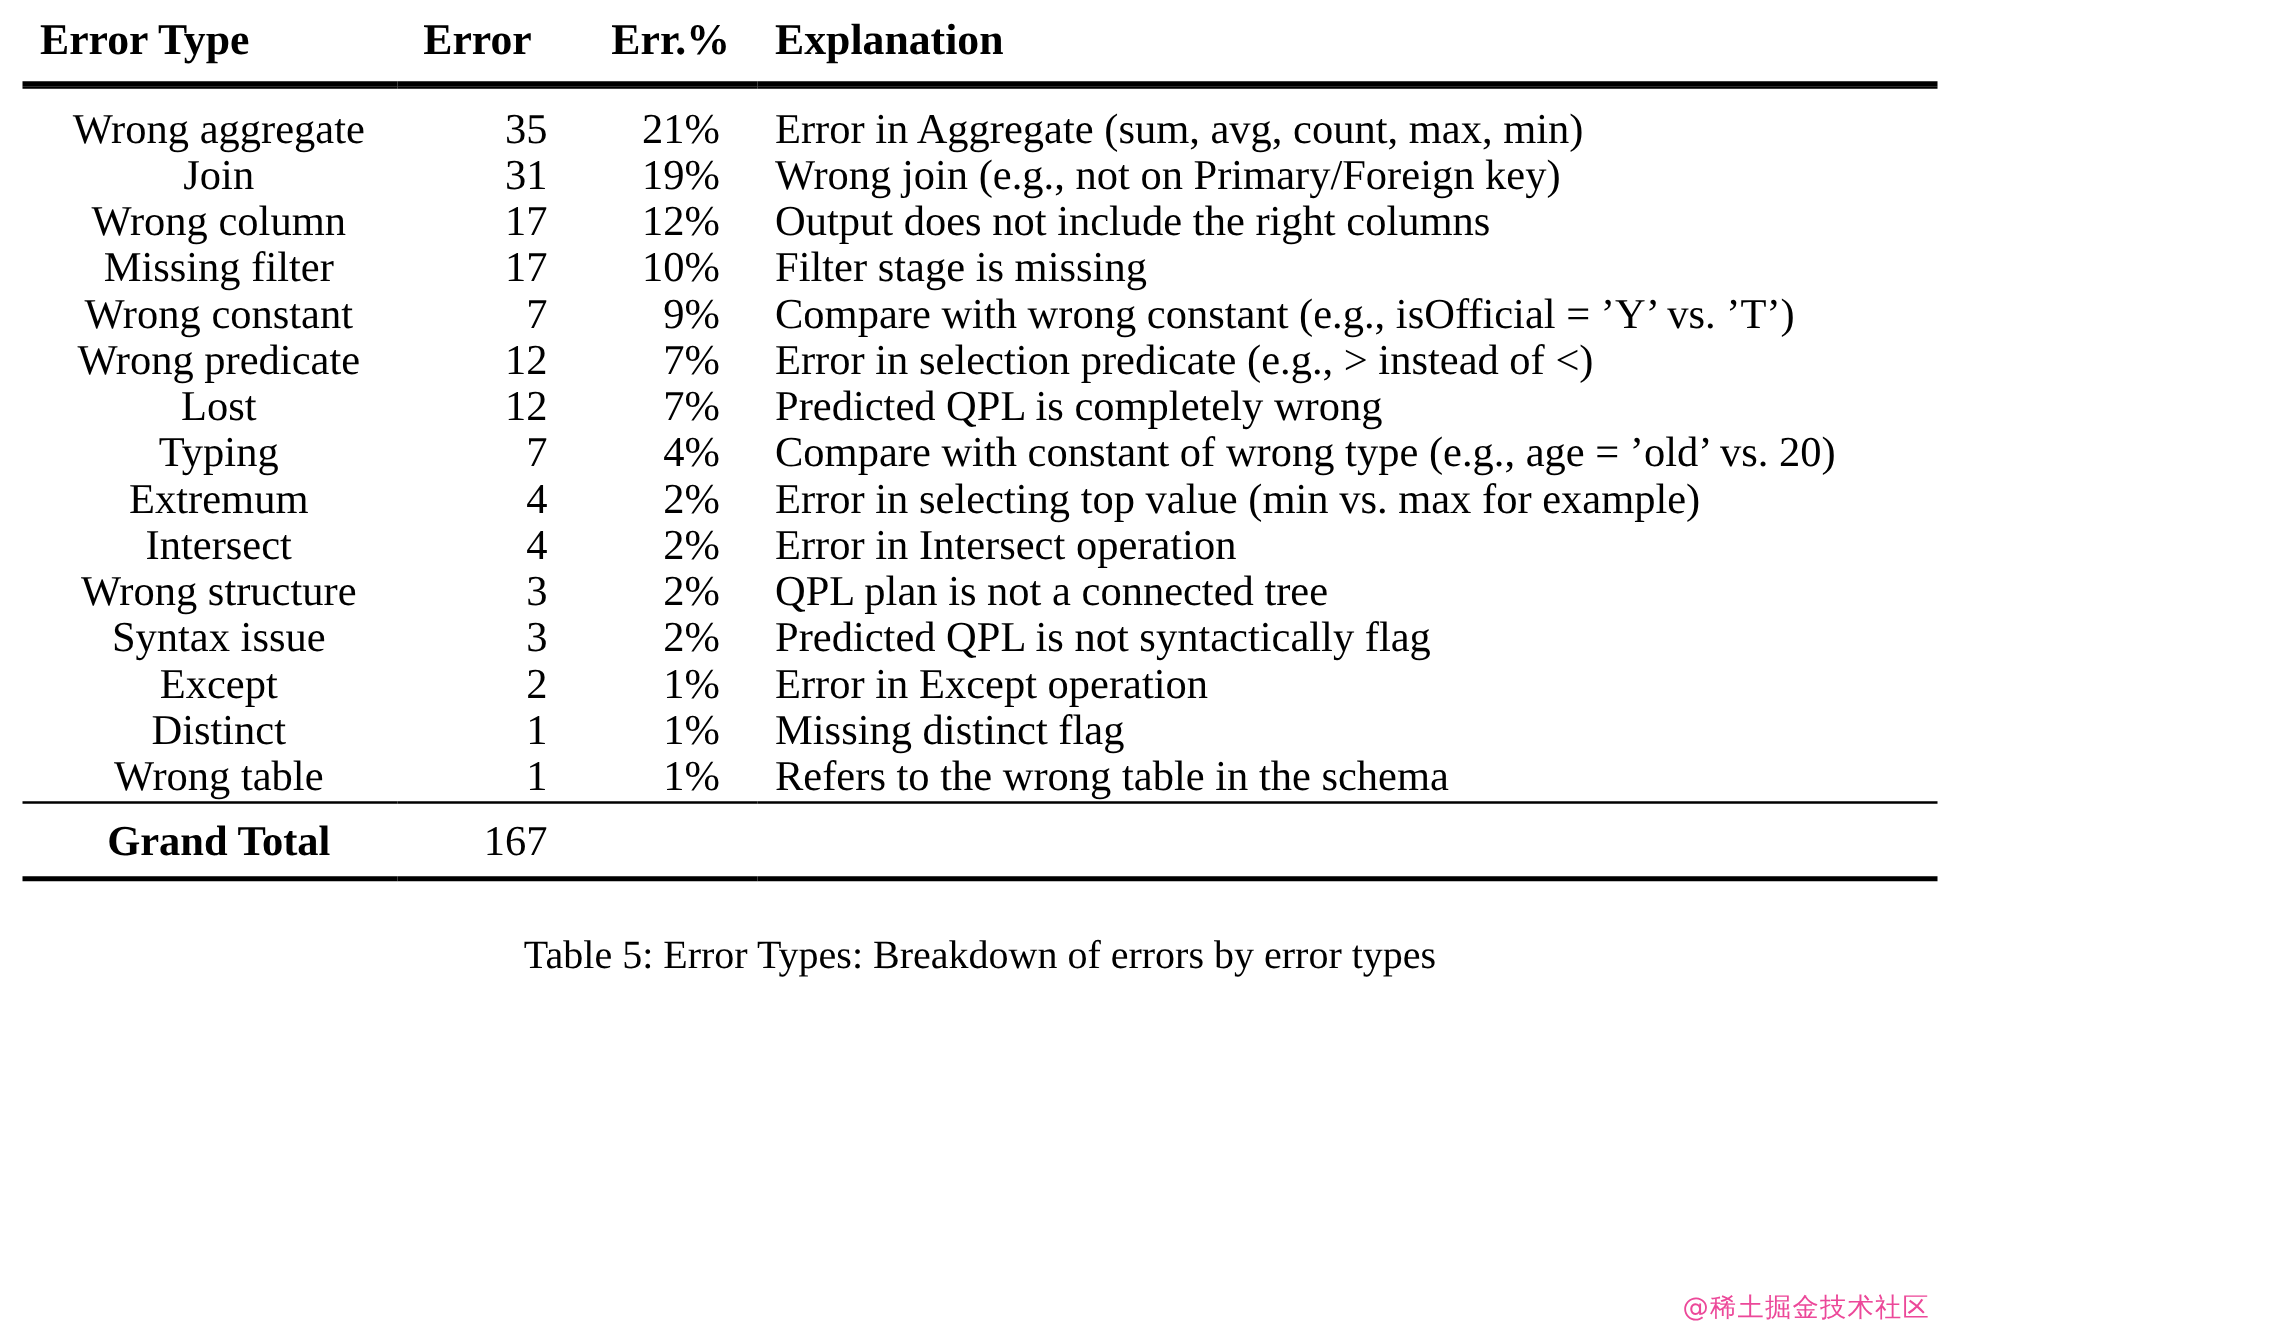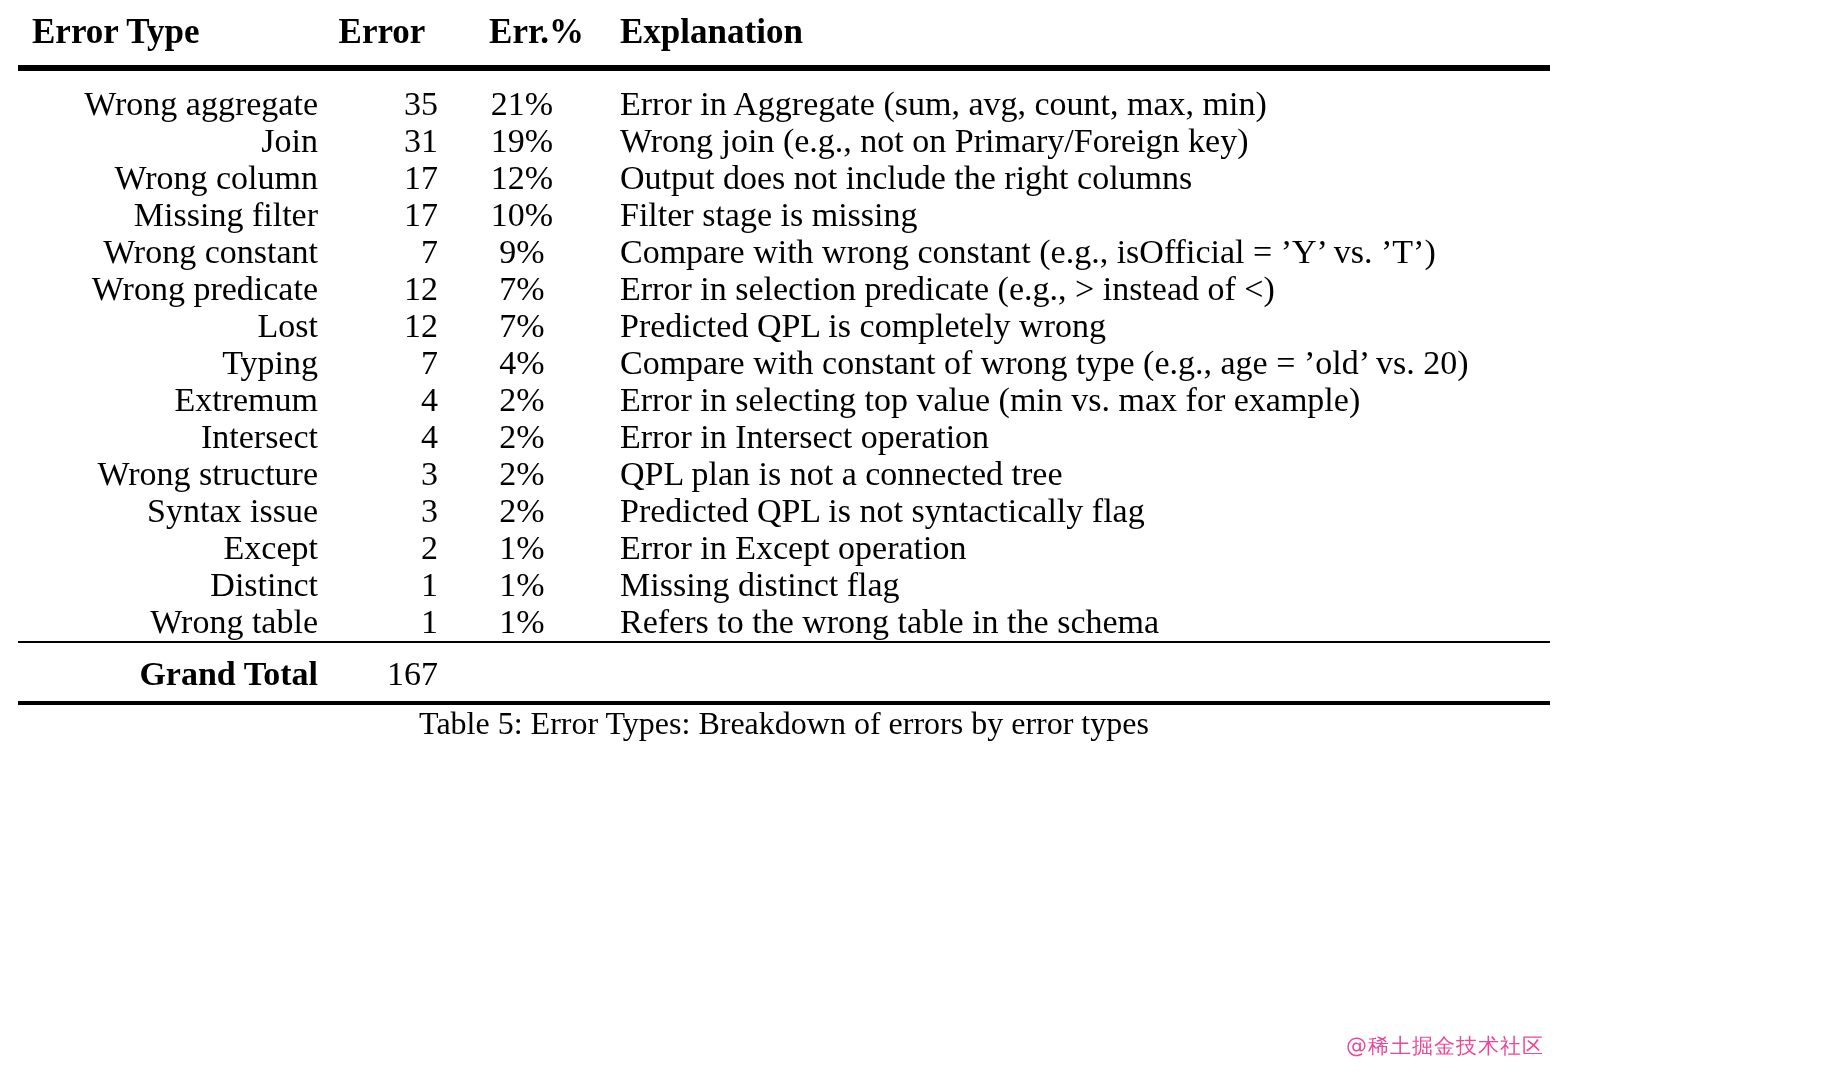--- a/index.html
+++ b/index.html
@@ -67,34 +67,35 @@
   th.h-pct   { text-align: right; padding-right: 22px; }
   th.h-expl  { text-align: left;  padding-left: 14px; }
 
   tbody.body-rows tr:first-child td { padding-top: 16px; }
 
   tbody td {
     padding: 1.5px 0;
     font-size: 34px;
     white-space: nowrap;
   }
-  td.d-type { text-align: right;  padding-left: 14px; }
+  td.d-type { text-align: center;  padding-left: 14px; }
   td.d-err  { text-align: right; padding-right: 30px; }
-  td.d-pct  { text-align: center; padding-right: 30px; }
+  td.d-pct  { text-align: right; padding-right: 30px; }
   td.d-expl { text-align: left;  padding-left: 14px; font-family: Liberation Serif, serif; }
 
   tbody.total-rows td { padding-top: 14px; padding-bottom: 10px; }
   tbody.total-rows td.d-type,
   tbody.total-rows td.d-err { font-weight: bold; }
   tbody.total-rows td.d-err { font-weight: normal; }
   tbody.total-rows td.d-type { font-weight: bold; margin-top: 24px; }
 
   .caption {
     text-align: center;
     font-size: 32px;
+    margin-top: 40px;
     width: 100%;
   }
   .watermark {
     position: absolute;
     right: 24px;
     bottom: 14px;
     font-size: 21px;
     color: #ec4899;
     font-family: "DejaVu Sans", sans-serif;
     letter-spacing: 1px;

